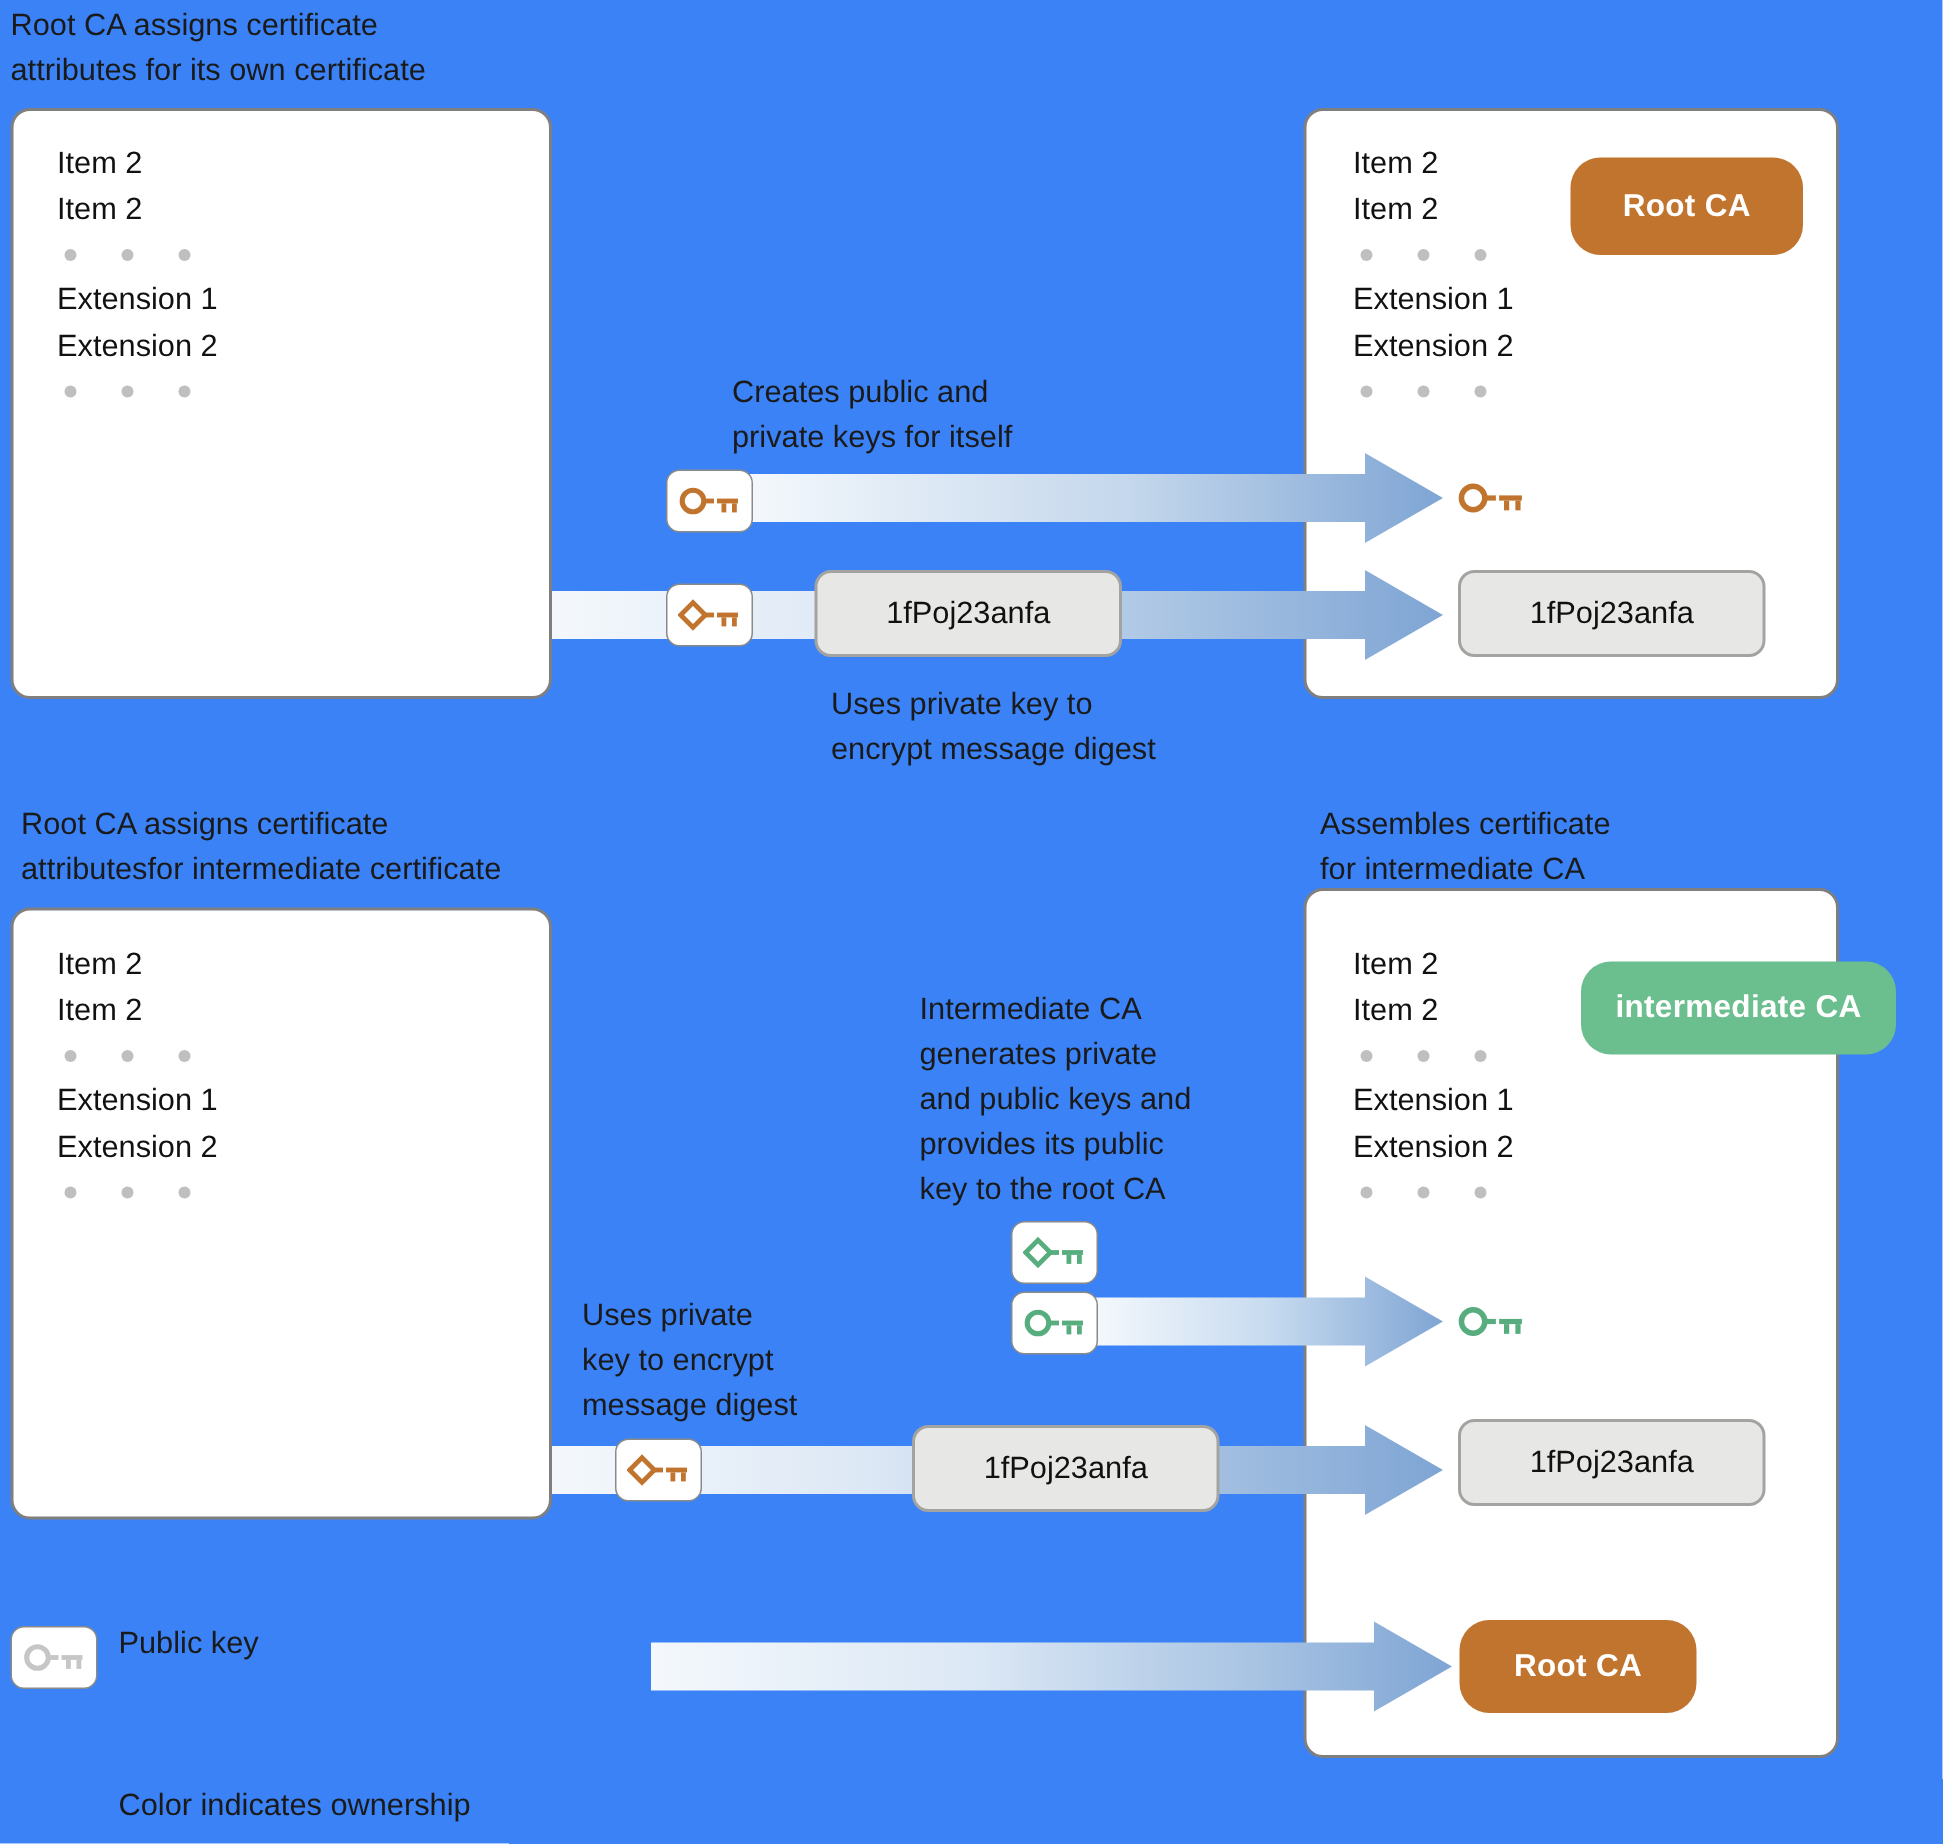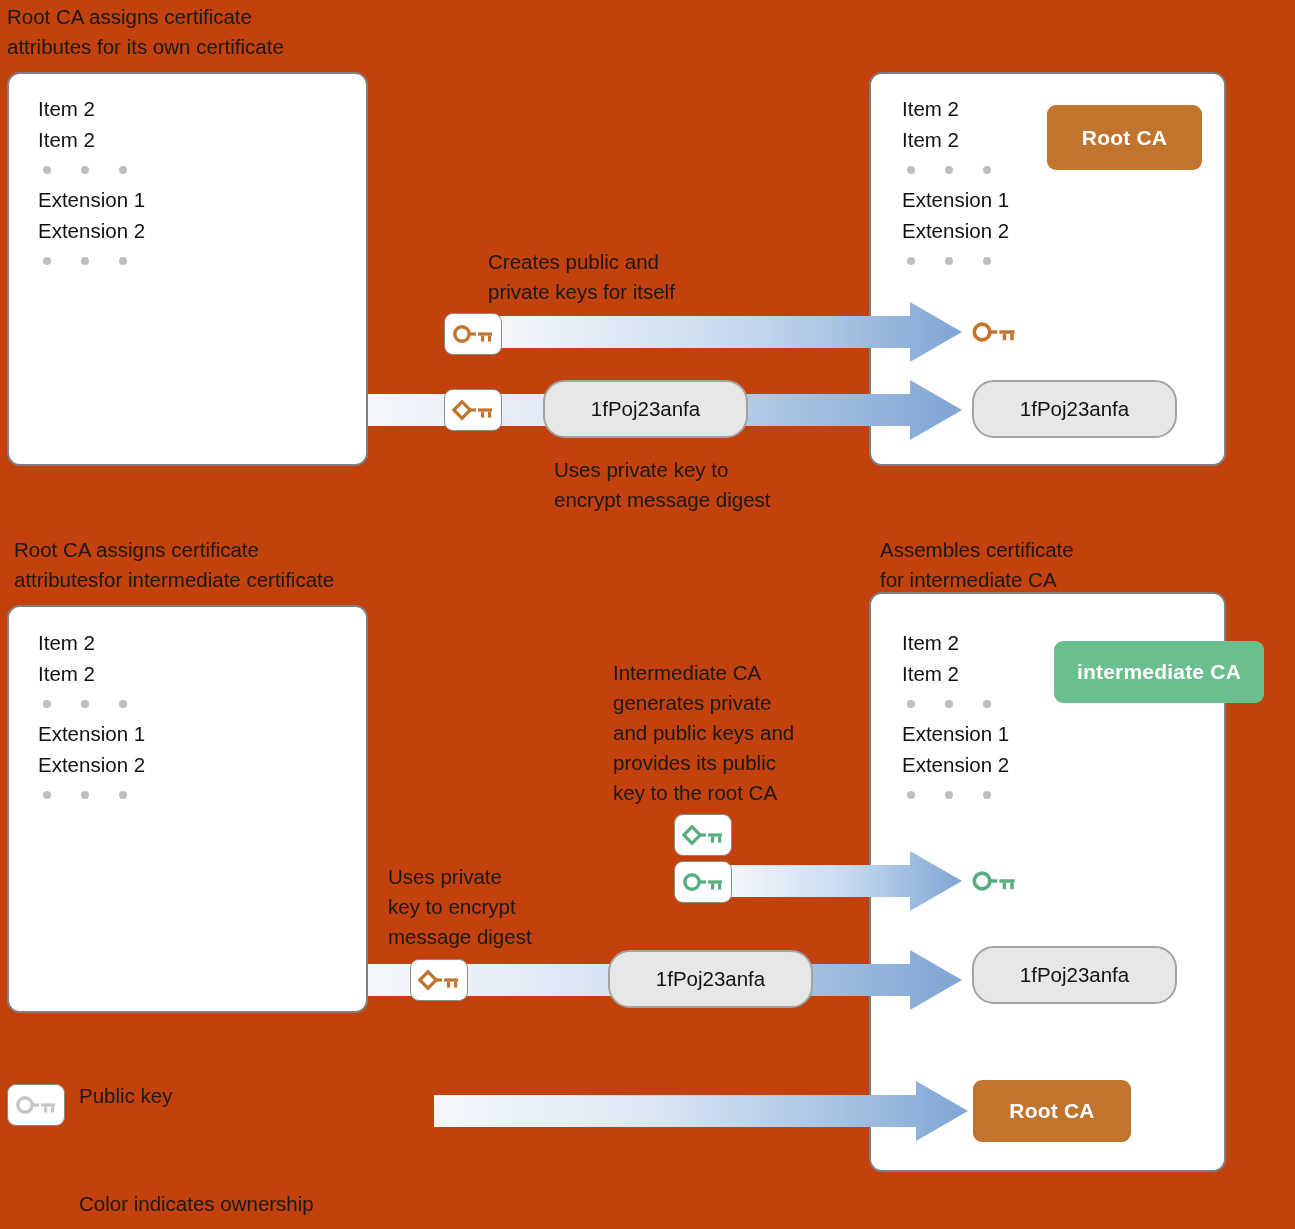--- a/index.html
+++ b/index.html
@@ -10,21 +10,21 @@
   body {
     font-family: "Liberation Sans", sans-serif;
     color: #1a1a1a;
     -webkit-font-smoothing: antialiased;
   }
   #canvas {
     position: relative;
     width: 1295px;
     height: 1229px;
     overflow: hidden;
-    background: #c2410c;
+    background: #3b82f6;
   }
   .abs { position: absolute; }
 
   
   .caption {
     font-size: 20.5px;
     line-height: 30px;
     color: #1a1a1a;
     white-space: pre-line;
   }
@@ -58,37 +58,37 @@
     border-radius: 50%;
     background: #bfbfbf;
   }
 
   
   .badge {
     box-sizing: border-box;
     display: flex;
     align-items: center;
     justify-content: center;
-    border-radius: 9px;
+    border-radius: 20px;
     color: #ffffff;
     font-weight: bold;
     font-size: 21px;
     letter-spacing: 0.2px;
     white-space: nowrap;
   }
 
   
   .digest {
     box-sizing: border-box;
     display: flex;
     align-items: center;
     justify-content: center;
     background: #e7e7e5;
     border: 2px solid #a3a3a1;
-    border-radius: 22px;
+    border-radius: 11px;
     font-size: 20.5px;
     color: #111;
     white-space: nowrap;
   }
 
   
   .keychip {
     box-sizing: border-box;
     background: #ffffff;
     border: 1.6px solid #8a8a88;

